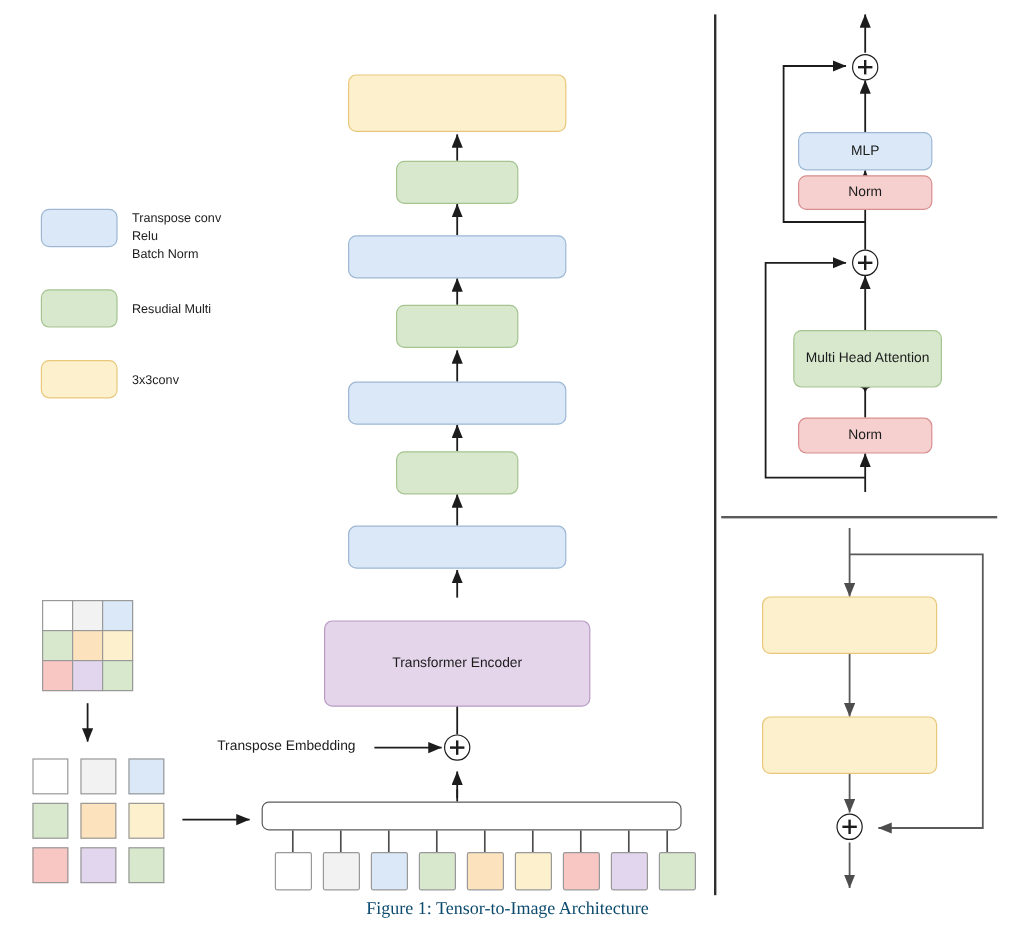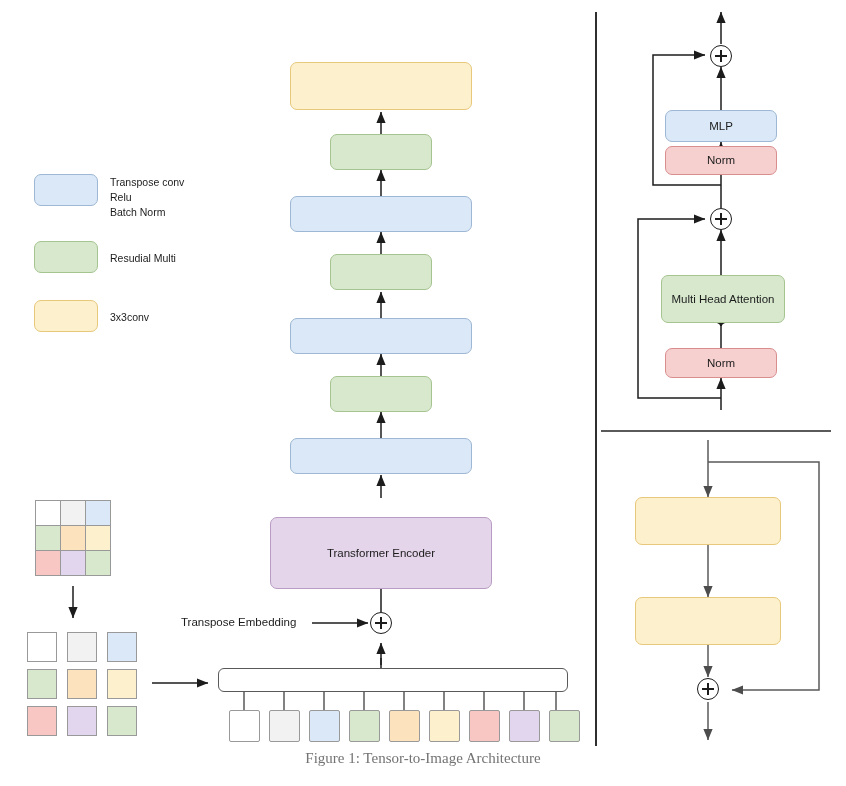--- a/index.html
+++ b/index.html
@@ -82,21 +82,21 @@
   }
 
   .divider { position: absolute; background: #5a5a5a; }
 
   .caption {
     position: absolute;
     width: 100%;
     text-align: center;
     font-family: "Liberation Serif", serif;
     font-size: 15px;
-    color: #737373;
+    color: #0c4a6e;
   }
 
   svg.lay {
     position: absolute; left: 0; top: 0;
     width: 846px; height: 786px;
     pointer-events: none;
   }
 </style>
 </head>
 <body>

